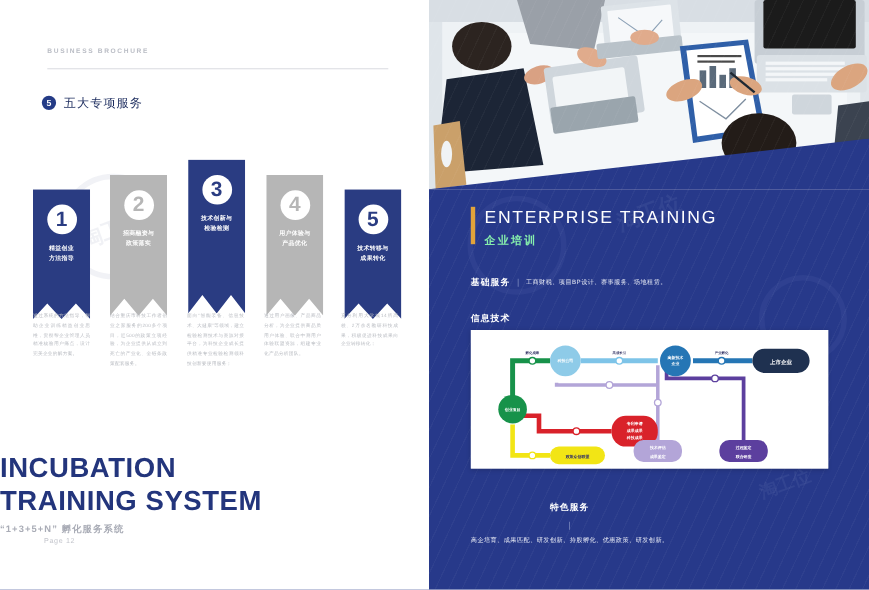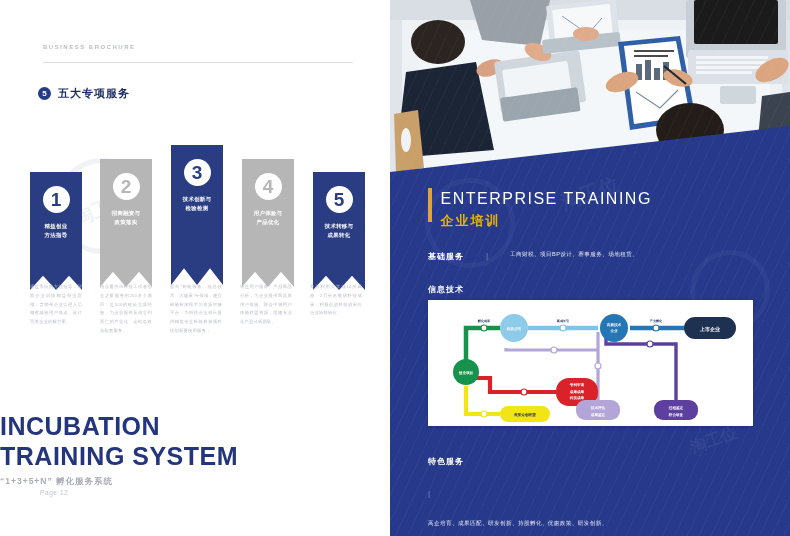--- a/index.html
+++ b/index.html
@@ -22,21 +22,21 @@
   .rule{
     position:absolute;left:43px;top:62px;width:310px;height:1px;background:#dcdee3;
   }
   .sec-head{
     position:absolute;left:38px;top:86px;display:flex;align-items:center;gap:7px;
   }
   .sec-num{
     width:13px;height:13px;border-radius:50%;background:#243b86;color:#fff;
     font-size:8px;font-weight:700;display:flex;align-items:center;justify-content:center;
   }
-  .sec-title{font-size:11px;font-weight:700;color:#1c2c5e;letter-spacing:1px;}
+  .sec-title{font-size:11px;font-weight:400;color:#1c2c5e;letter-spacing:1px;}
 
   
   .ribbons{position:absolute;left:30px;top:145px;width:335px;height:145px;}
   .ribbon{
     position:absolute;width:52px;
     display:flex;flex-direction:column;align-items:center;
   }
   .ribbon .body{
     width:52px;position:relative;
     -webkit-clip-path:polygon(0 0,100% 0,100% 100%,75% 88%,50% 100%,25% 88%,0 100%);
@@ -105,22 +105,22 @@
     clip-path:polygon(0 100%,100% 0,100% 100%);
   }
   .stripes{
     position:absolute;inset:0;
     background:repeating-linear-gradient(115deg,rgba(255,255,255,.035) 0 1px,transparent 1px 11px);
     pointer-events:none;
   }
   .rp-head{position:absolute;left:38px;top:188px;display:flex;gap:9px;}
   .gold-bar{width:3.5px;height:34px;background:#e2a33a;}
   .rp-en{font-size:16px;color:#ffffff;letter-spacing:1.5px;font-weight:400;line-height:1.35;}
-  .rp-cn{font-size:13px;color:#eab308;font-weight:700;letter-spacing:2px;margin-top:2px;}
-  .svc-line{position:absolute;left:38px;display:flex;align-items:flex-start;gap:22px;color:#fff;}
+  .rp-cn{font-size:10px;color:#86efac;font-weight:700;letter-spacing:2px;margin-top:2px;}
+  .svc-line{position:absolute;left:38px;display:flex;align-items:center;gap:6px;color:#fff;}
   .svc-key{font-size:8px;font-weight:700;letter-spacing:1px;white-space:nowrap;}
   .svc-sep{color:#7f8cc0;font-size:8px;}
   .svc-val{font-size:5.6px;letter-spacing:.4px;color:#e6e9f4;}
   .svc-basic{top:251px;}
   .svc-feat{top:456px;flex-direction:column;}
   .sub-head{
     position:absolute;left:38px;top:284px;font-size:8px;font-weight:700;color:#fff;letter-spacing:1px;
   }
   .chart-card{
     position:absolute;left:38px;top:300px;width:325px;height:126px;background:#ffffff;

